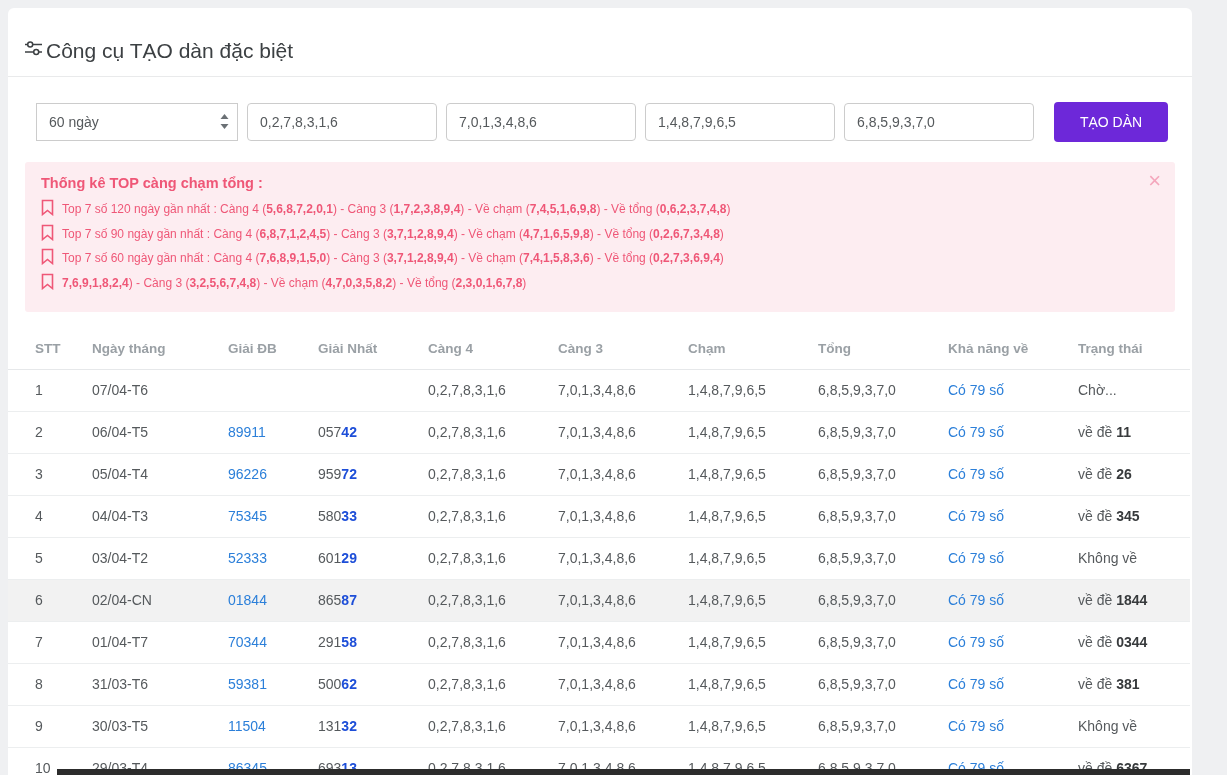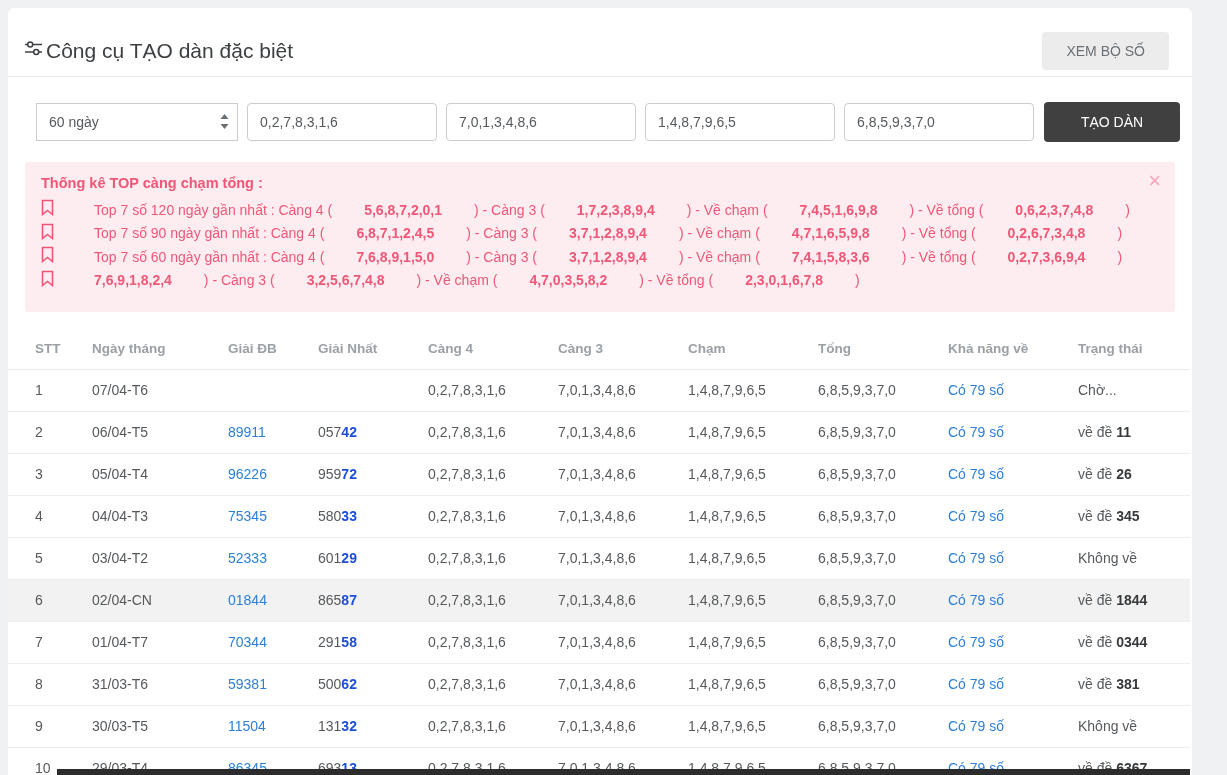--- a/index.html
+++ b/index.html
@@ -19,29 +19,29 @@
 
   
   .filters { display:flex; align-items:center; gap:9px; padding:25px 0 0 28px; }
   .sel-wrap { position:relative; width:202px; }
   .sel-wrap select { width:100%; height:38px; border:1px solid #ccc; border-radius:0;
     background:#fff; color:#55595c; font-size:14px; padding:0 26px 0 12px;
     appearance:none; -webkit-appearance:none; font-family:inherit; }
   .sel-spin { position:absolute; right:9px; top:11px; pointer-events:none; }
   .filters input { width:190px; height:38px; border:1px solid #ccc; border-radius:4px;
     color:#55595c; font-size:14px; padding:0 12px; font-family:inherit; }
-  .btn-blue { background:#404040; color:#fff; border:none; border-radius:4px;
-    height:40px; width:136px; font-size:14px; cursor:pointer; margin-left:1px;
+  .btn-blue { background:#6d28d9; color:#fff; border:none; border-radius:4px;
+    height:40px; width:114px; font-size:14px; cursor:pointer; margin-left:11px;
     font-family:inherit; }
 
   
   .stats { position:relative; margin:20px 17px 17px 17px; background:#fdedf1;
     border-radius:3px; padding:13px 16px 14px 16px; height:150px; color:#ef5777; }
   .stats-title { font-weight:bold; font-size:14.5px; margin-bottom:7px; }
-  .stat-line { font-size:14px; line-height:22.6px; display:flex; align-items:center;gap:32px; }
+  .stat-line { font-size:12px; line-height:22.6px; display:flex; align-items:flex-start; }
   .stat-line b { font-weight:bold; }
   .bkm { margin-right:8px; flex:0 0 auto; position:relative; top:1px; }
   .stats-close { position:absolute; right:14px; top:8px; color:#f4a6bc; font-size:22px;
     cursor:pointer; line-height:22px; font-weight:400; }
 
   
   table { border-collapse:collapse; table-layout:fixed; width:1182px; margin-top:16px; }
   th { text-align:left; color:#9aa0a5; font-size:13.5px; font-weight:bold;
     height:40px; border-bottom:1px solid #e6e8ea; padding:0; vertical-align:middle;margin-left:16px; }
   td { height:42px; font-size:14px; color:#55595c; border-bottom:1px solid #eceeef;
@@ -66,21 +66,20 @@
       <span><svg width="19" height="19" viewBox="0 0 19 19">
             <g stroke="#3c4043" stroke-width="1.5" fill="#ffffff">
               <line x1="1" y1="5.5" x2="18" y2="5.5"></line>
               <circle cx="6.2" cy="5.5" r="2.5"></circle>
               <line x1="1" y1="13" x2="18" y2="13"></line>
               <circle cx="12.2" cy="13" r="2.5"></circle>
             </g>
           </svg></span>
       <span>Công cụ TẠO dàn đặc biệt</span>
     </div>
-    <button class="btn-gray">XEM BỘ SỐ</button>
   </div>
   <div class="divider"></div>
 
   <div class="filters">
     <div class="sel-wrap">
       <select>
         <option>60 ngày</option>
       </select>
       <span class="sel-spin"><svg width="9" height="15" viewBox="0 0 9 15">
             <path d="M4.5 0 L8.5 5 L0.5 5 Z" fill="#6b7075"></path>

